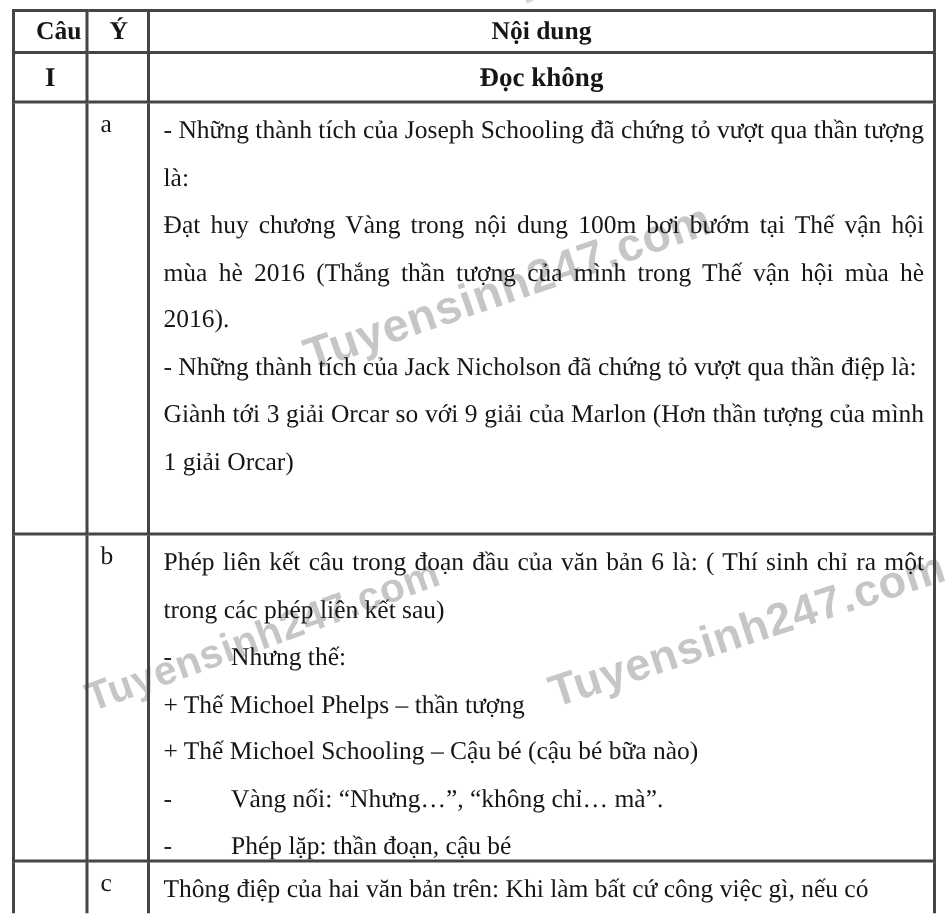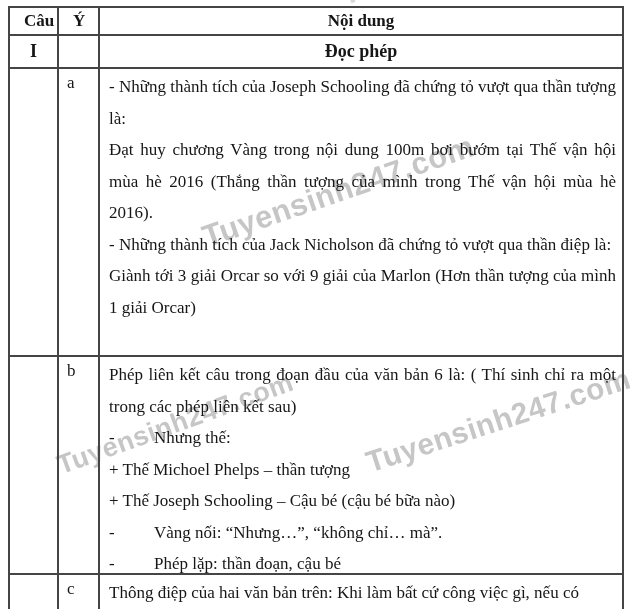--- a/index.html
+++ b/index.html
@@ -132,21 +132,21 @@
     <tbody>
         <tr>
       <th class="hdr">Câu</th>
       <th class="hdr">Ý</th>
       <th class="hdr">Nội dung</th>
     </tr>
 
     <tr class="section-row">
       <td>I</td>
       <td></td>
-      <td>Đọc phép</td>
+      <td>Đọc không</td>
     </tr>
 
     <tr>
       <td></td>
       <td class="y-cell">a</td>
       <td class="content-cell">
         <div class="clip clip-a">
           <p class="para">- Những thành tích của Joseph Schooling đã chứng tỏ vượt qua thần tượng là:</p>
           <p class="para">Đạt huy chương Vàng trong nội dung 100m bơi bướm tại Thế vận hội mùa hè 2016 (Thắng thần tượng của mình trong Thế vận hội mùa hè 2016).</p>
           <p class="para">- Những thành tích của Jack Nicholson  đã chứng tỏ vượt qua thần điệp là:</p>
@@ -159,21 +159,21 @@
       <td></td>
       <td class="y-cell">b</td>
       <td class="content-cell">
         <div class="clip clip-b">
           <p class="para">Phép liên kết câu trong đoạn đầu của văn bản 6 là: ( Thí sinh chỉ ra một trong các phép liên kết sau)</p>
           <p class="para hang">
             <span class="marker">-</span>
             <span class="btext">Nhưng thế:</span>
           </p>
           <p class="para">+ Thế Michoel Phelps – thần tượng</p>
-          <p class="para">+ Thế Joseph Schooling – Cậu bé (cậu bé bữa nào)</p>
+          <p class="para">+ Thế Michoel Schooling – Cậu bé (cậu bé bữa nào)</p>
           <p class="para hang">
             <span class="marker">-</span>
             <span class="btext">Vàng nối: “Nhưng…”, “không chỉ… mà”.</span>
           </p>
           <p class="para hang">
             <span class="marker">-</span>
             <span class="btext">Phép lặp: thần đoạn, cậu bé</span>
           </p>
         </div>
       </td>

